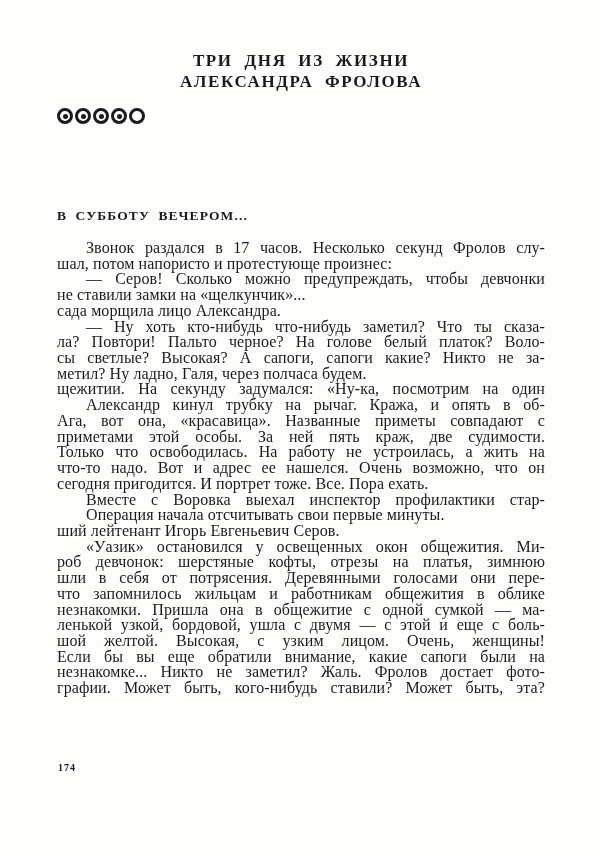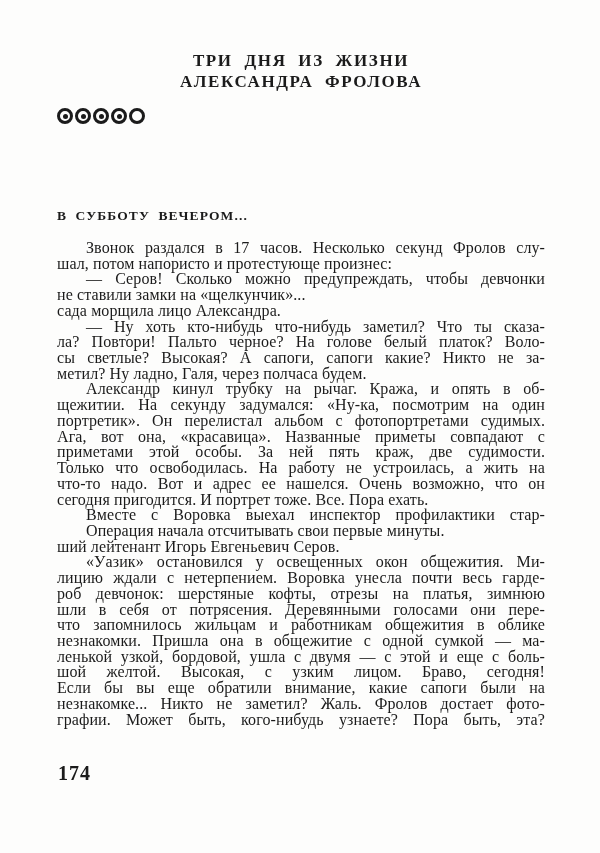--- a/index.html
+++ b/index.html
@@ -74,21 +74,21 @@
   }
   .line.indent { text-indent: 29px; }
   .line.last {
     text-align: center;
     text-align-last: left;
   }
   .page-number {
     position: absolute;
     left: 58px;
     top: 762px;
-    font-size: 20px;
+    font-size: 10px;
     font-weight: 700;
     letter-spacing: 1px;
   }
 </style>
 </head>
 <body>
 
 <div class="page">
   <div class="content">
 
@@ -110,40 +110,38 @@
     <div class="body-text" id="body-text">
         <div class="line indent">Звонок раздался в 17 часов. Несколько секунд Фролов слу-</div>
         <div class="line last">шал, потом напористо и протестующе произнес:</div>
         <div class="line indent">— Серов! Сколько можно предупреждать, чтобы девчонки</div>
         <div class="line last">не ставили замки на «щелкунчик»...</div>
         <div class="line last">сада морщила лицо Александра.</div>
         <div class="line indent">— Ну хоть кто-нибудь что-нибудь заметил? Что ты сказа-</div>
         <div class="line">ла? Повтори! Пальто черное? На голове белый платок? Воло-</div>
         <div class="line">сы светлые? Высокая? А сапоги, сапоги какие? Никто не за-</div>
         <div class="line last">метил? Ну ладно, Галя, через полчаса будем.</div>
+        <div class="line">щежитии. На секунду задумался: «Ну-ка, посмотрим на один</div>
         <div class="line indent">Александр кинул трубку на рычаг. Кража, и опять в об-</div>
-        <div class="line">щежитии. На секунду задумался: «Ну-ка, посмотрим на один</div>
-        <div class="line">портретик». Он перелистал альбом с фотопортретами судимых.</div>
         <div class="line">Ага, вот она, «красавица». Названные приметы совпадают с</div>
         <div class="line">приметами этой особы. За ней пять краж, две судимости.</div>
         <div class="line">Только что освободилась. На работу не устроилась, а жить на</div>
         <div class="line">что-то надо. Вот и адрес ее нашелся. Очень возможно, что он</div>
         <div class="line last">сегодня пригодится. И портрет тоже. Все. Пора ехать.</div>
         <div class="line indent">Вместе с Воровка выехал инспектор профилактики стар-</div>
         <div class="line indent last">Операция начала отсчитывать свои первые минуты.</div>
         <div class="line last">ший лейтенант Игорь Евгеньевич Серов.</div>
         <div class="line indent">«Уазик» остановился у освещенных окон общежития. Ми-</div>
-        <div class="line">лицию ждали с нетерпением. Воровка унесла почти весь гарде-</div>
         <div class="line">роб девчонок: шерстяные кофты, отрезы на платья, зимнюю</div>
         <div class="line">шли в себя от потрясения. Деревянными голосами они пере-</div>
         <div class="line">что запомнилось жильцам и работникам общежития в облике</div>
         <div class="line">незнакомки. Пришла она в общежитие с одной сумкой — ма-</div>
         <div class="line">ленькой узкой, бордовой, ушла с двумя — с этой и еще с боль-</div>
-        <div class="line">шой желтой. Высокая, с узким лицом. Браво, сегодня!</div>
+        <div class="line">шой желтой. Высокая, с узким лицом. Очень, женщины!</div>
         <div class="line">Если бы вы еще обратили внимание, какие сапоги были на</div>
         <div class="line">незнакомке... Никто не заметил? Жаль. Фролов достает фото-</div>
-        <div class="line">графии. Может быть, кого-нибудь узнаете? Пора быть, эта?</div>
+        <div class="line">графии. Может быть, кого-нибудь ставили? Может быть, эта?</div>
       </div>
 
   </div>
 
   <div class="page-number">174</div>
 </div>
 
 </body></html>

